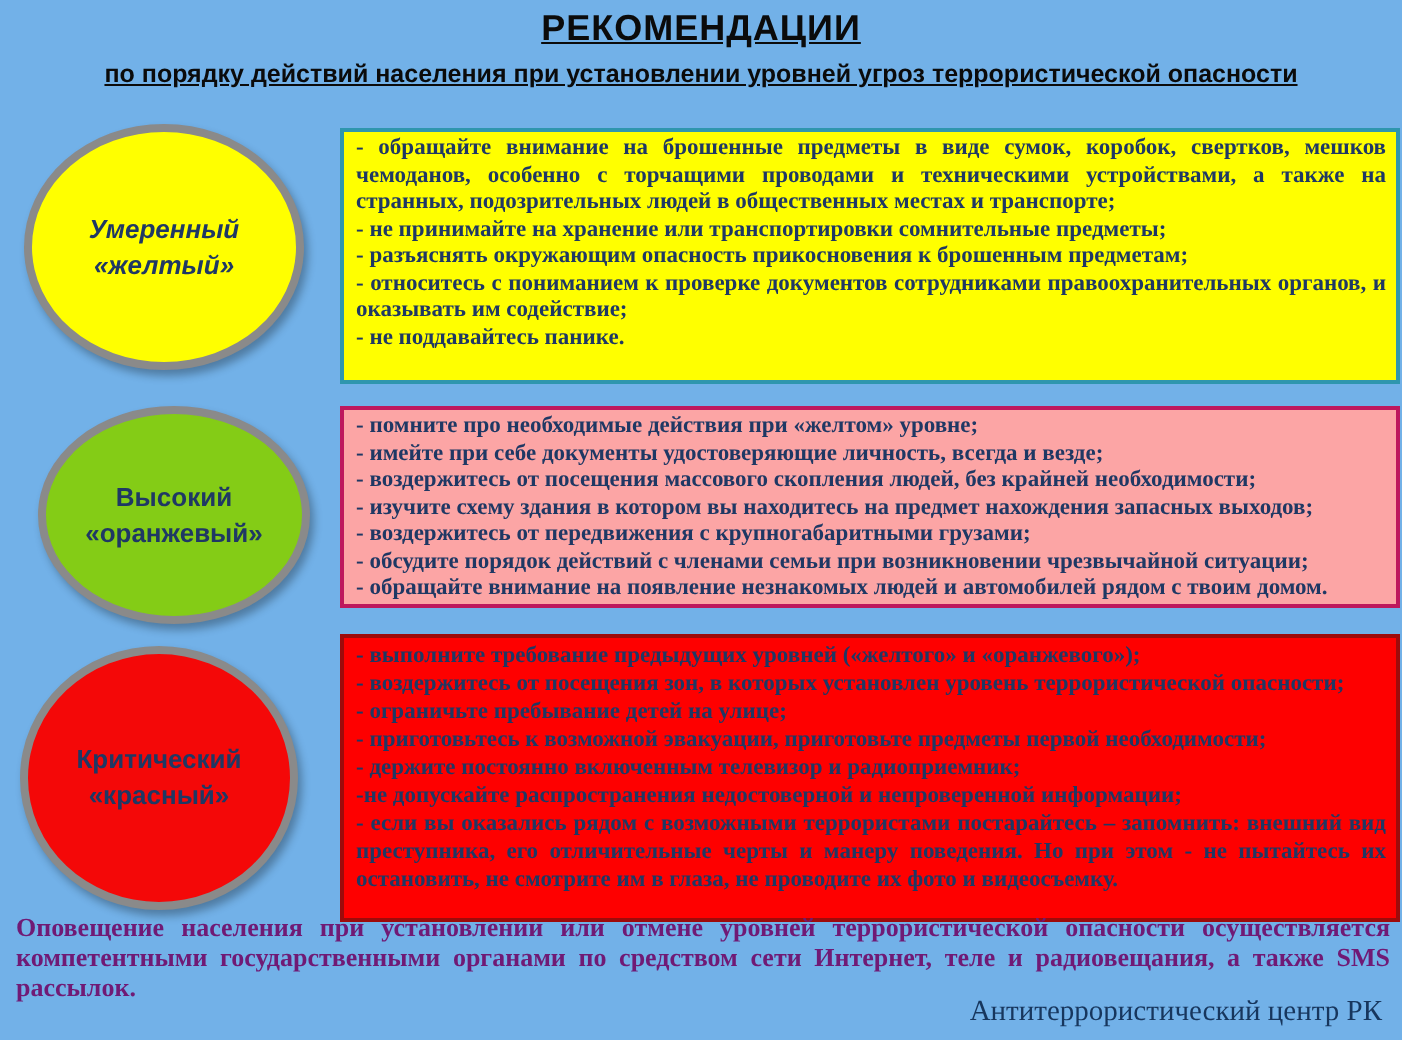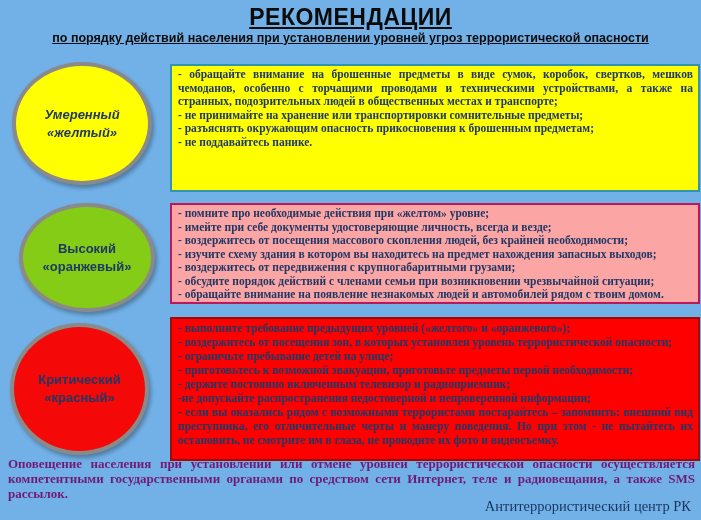--- a/index.html
+++ b/index.html
@@ -10,21 +10,21 @@
     background:#72B1E8;
     overflow:hidden;
     font-family:"Liberation Sans", sans-serif;
   }
   
   .title{
     position:absolute;top:4px;left:0;width:100%;
     text-align:center;
   }
   .title span{
-    font-size:23px;font-weight:bold;color:#0b0b0b;
+    font-size:18px;font-weight:bold;color:#0b0b0b;
     text-decoration:underline;letter-spacing:.5px;
   }
   .subtitle{
     position:absolute;top:28px;left:0;width:100%;
     text-align:center;
   }
   .subtitle span{
     font-size:12.5px;font-weight:bold;color:#0b0b0b;
     text-decoration:underline;
   }
@@ -85,20 +85,21 @@
   <div class="oval oval-yellow">
     <div class="lbl">
       <div>Умеренный</div>
       <div>«желтый»</div>
     </div>
   </div>
   <div class="box box-yellow">
       <div class="li">- обращайте внимание на брошенные предметы в виде сумок, коробок, свертков, мешков чемоданов, особенно с торчащими проводами и техническими устройствами, а также на странных, подозрительных людей в общественных местах и транспорте;</div>
       <div class="li">- не принимайте на хранение или транспортировки сомнительные предметы;</div>
       <div class="li">- разъяснять окружающим опасность прикосновения к брошенным предметам;</div>
+      <div class="li">- относитесь с пониманием к проверке документов сотрудниками правоохранительных органов, и оказывать им содействие;</div>
       <div class="li">- не поддавайтесь панике.</div>
     </div>
 
   <div class="oval oval-orange">
     <div class="lbl">
       <div>Высокий</div>
       <div>«оранжевый»</div>
     </div>
   </div>
   <div class="box box-orange">

